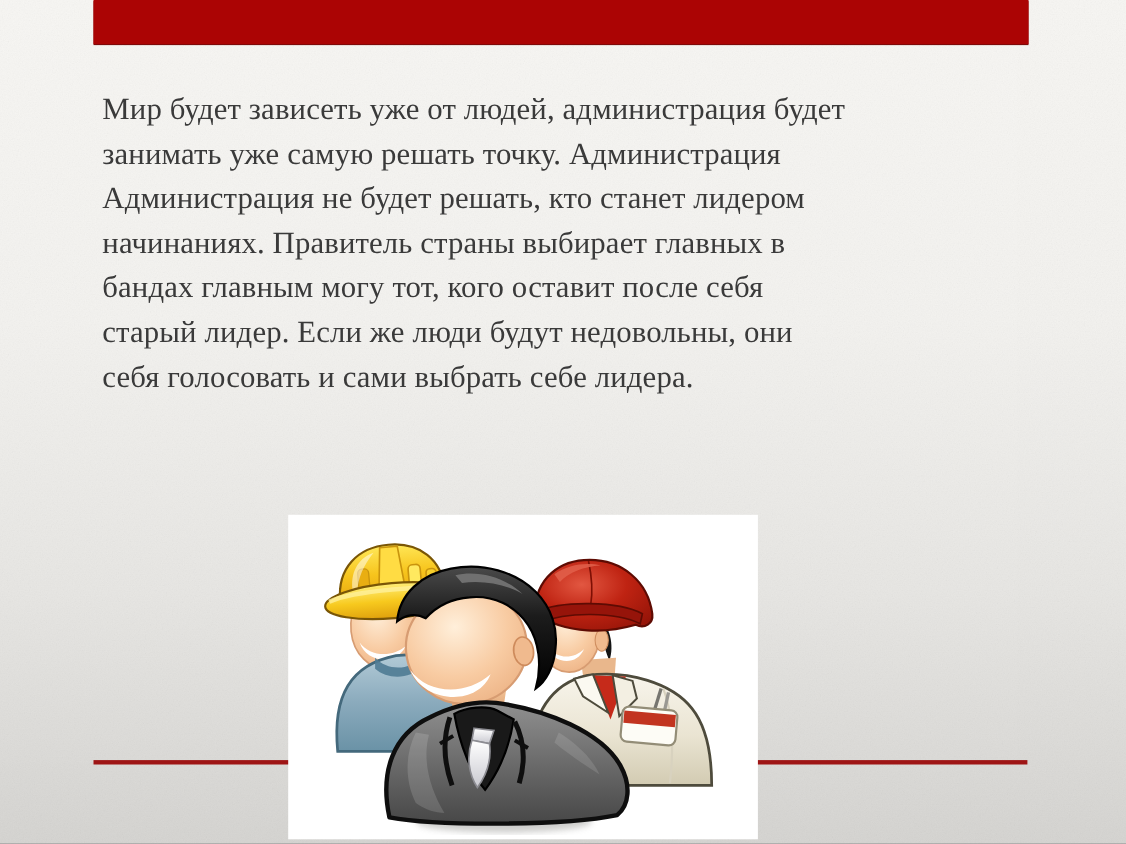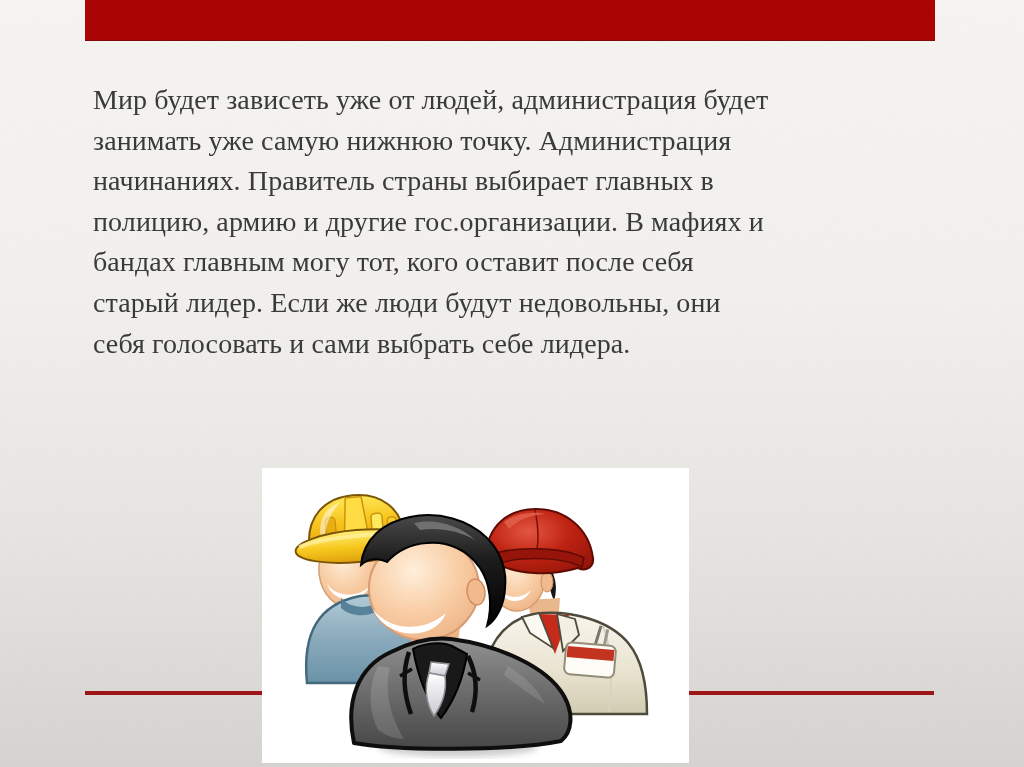--- a/index.html
+++ b/index.html
@@ -43,23 +43,23 @@
       <feTurbulence type="fractalNoise" baseFrequency="0.9" numOctaves="2" stitchTiles="stitch"></feTurbulence>
       <feColorMatrix type="saturate" values="0"></feColorMatrix>
     </filter>
     <rect width="1024" height="767" filter="url(#paperNoise)"></rect>
   </svg>
 
   <div class="top-bar" style="background: rgb(171, 4, 4);"></div>
 
   <div class="body-text">
     <div class="line">Мир будет зависеть уже от людей, администрация будет</div>
-    <div class="line">занимать уже самую нижнюю точку. Администрация</div>
+    <div class="line">занимать уже самую решать точку. Администрация</div>
+    <div class="line">Администрация не будет решать, кто станет лидером</div>
     <div class="line">начинаниях. Правитель страны выбирает главных в</div>
-    <div class="line">полицию, армию и другие гос.организации. В мафиях и</div>
     <div class="line">бандах главным могу тот, кого оставит после себя</div>
     <div class="line">старый лидер. Если же люди будут недовольны, они</div>
     <div class="line">себя голосовать и сами выбрать себе лидера.</div>
   </div>
 
   <div class="bottom-rule" style="background: rgb(158, 21, 21);"></div>
 
   <figure class="illustration" aria-label="Клипарт: строитель в жёлтой каске, бизнесмен в сером костюме с галстуком, рабочий в красной каске">
     <svg viewBox="0 0 427 295" xmlns="http://www.w3.org/2000/svg">
       <defs>

